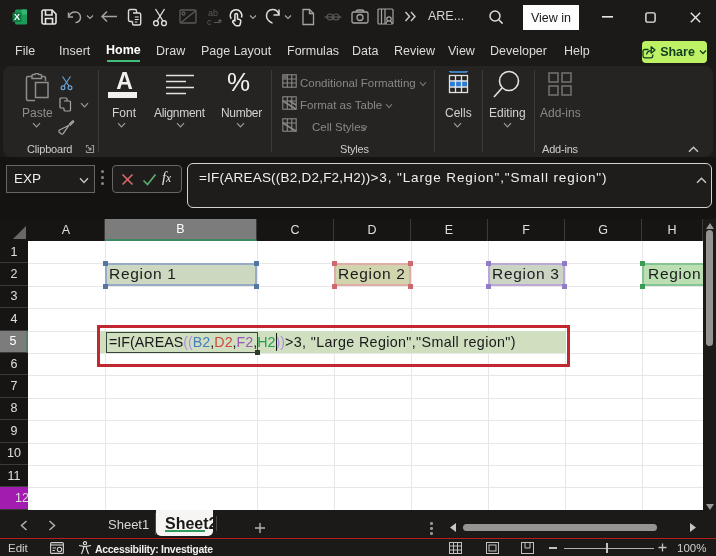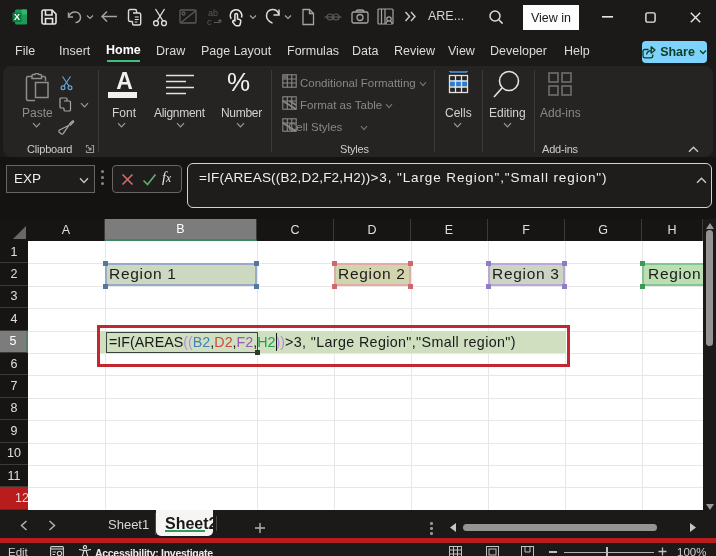--- a/index.html
+++ b/index.html
@@ -137,21 +137,21 @@
     <div class="abs" style="left:107px;top:24px;width:33px;height:2px;background:#3ec07a;"></div>
     <div class="abs" style="left:156px;top:8px;">Draw</div>
     <div class="abs" style="left:201px;top:8px;">Page Layout</div>
     <div class="abs" style="left:287px;top:8px;">Formulas</div>
     <div class="abs" style="left:352px;top:8px;">Data</div>
     <div class="abs" style="left:394px;top:8px;">Review</div>
     <div class="abs" style="left:448px;top:8px;">View</div>
     <div class="abs" style="left:490px;top:8px;">Developer</div>
     <div class="abs" style="left:564px;top:8px;">Help</div>
 
-    <div class="abs" style="left:642px;top:5px;width:65px;height:22px;background:#7dd3fc;border-radius:4px;display:flex;align-items:center;justify-content:center;gap:4px;">
+    <div class="abs" style="left:642px;top:5px;width:65px;height:22px;background:#bef264;border-radius:4px;display:flex;align-items:center;justify-content:center;gap:4px;">
       <svg width="14" height="13" viewBox="0 0 14 13" fill="none" stroke="#0e3a1f" stroke-width="1.3">
         <path d="M6.5 3.5 H2.8 C1.8 3.5 1 4.3 1 5.3 V10 C1 11 1.8 11.8 2.8 11.8 H9 C10 11.8 10.8 11 10.8 10 V8.5"></path>
         <path d="M4.5 8.5 C5 6 6.5 4.8 9.2 4.7 M9.2 4.7 V7.2 L13 4 L9.2 0.8 Z" stroke-linejoin="round"></path>
       </svg>
       <span style="color:#103c22;font-size:12.5px;font-weight:bold;">Share</span>
       <svg width="8" height="6" viewBox="0 0 8 6" fill="none" stroke="#103c22" stroke-width="1.3">
           <path d="M1 1.5 L4 4.5 L7 1.5"></path>
         </svg>
     </div>
   </div>
@@ -234,21 +234,21 @@
     </svg>
     <div class="abs" style="left:300px;top:33px;color:#8a8886;font-size:11.5px;">Format as Table</div>
     <svg class="abs" style="left:385px;top:37px;" width="8" height="6" viewBox="0 0 8 6" fill="none" stroke="#757371" stroke-width="1.2">
         <path d="M1 1.2 L4 4.6 L7 1.2"></path>
       </svg>
     <svg class="abs" style="left:282px;top:52px;" width="15" height="14" viewBox="0 0 15 14" fill="none" stroke="#8a8886" stroke-width="1.1">
       <rect x="0.8" y="0.8" width="13.4" height="12.4"></rect>
       <path d="M0.8 5 H14.2 M5.3 0.8 V13.2 M9.8 0.8 V13.2"></path>
       <path d="M0.8 5 L14.2 13.2" stroke-width="1.6"></path>
     </svg>
-    <div class="abs" style="left:288px;top:55px;color:#8a8886;font-size:11.5px;">Cell Styles</div>
+    <div class="abs" style="left:312px;top:55px;color:#8a8886;font-size:11.5px;">Cell Styles</div>
     <svg class="abs" style="left:360px;top:59px;" width="8" height="6" viewBox="0 0 8 6" fill="none" stroke="#757371" stroke-width="1.2">
         <path d="M1 1.2 L4 4.6 L7 1.2"></path>
       </svg>
     <div class="abs" style="left:340px;top:77px;color:#cecccb;font-size:11px;letter-spacing:-0.2px;">Styles</div>
     <div class="abs" style="left:434px;top:4px;width:1px;height:82px;background:#3c3a39;"></div>
 
     <svg class="abs" style="left:446px;top:5px;" width="25" height="25" viewBox="0 0 25 25" fill="none">
       <path d="M4 1 H21 M4 1 V0 M21 1 V0" stroke="#4a9be8" stroke-width="1.6"></path>
       <rect x="3.5" y="4.5" width="18" height="17" stroke="#e4e2e0" stroke-width="1.3"></rect>
       <rect x="4" y="10.5" width="17" height="5" fill="#2b7cd3"></rect>
@@ -340,21 +340,21 @@
       <div class="abs" style="left:0;top:22.4px;width:28px;height:22.4px;background:#161514;color:#e0dedc;display:flex;align-items:center;justify-content:center;border-bottom:1px solid #3c3a39;">2</div>
       <div class="abs" style="left:0;top:44.8px;width:28px;height:22.4px;background:#161514;color:#e0dedc;display:flex;align-items:center;justify-content:center;border-bottom:1px solid #3c3a39;">3</div>
       <div class="abs" style="left:0;top:67.2px;width:28px;height:22.4px;background:#161514;color:#e0dedc;display:flex;align-items:center;justify-content:center;border-bottom:1px solid #3c3a39;">4</div>
       <div class="abs" style="left:0;top:89.6px;width:28px;height:22.4px;background:#7c7c7c;border-right:2px solid #567b64;color:#ffffff;display:flex;align-items:center;justify-content:center;border-bottom:1px solid #3c3a39;">5</div>
       <div class="abs" style="left:0;top:112.0px;width:28px;height:22.4px;background:#161514;color:#e0dedc;display:flex;align-items:center;justify-content:center;border-bottom:1px solid #3c3a39;">6</div>
       <div class="abs" style="left:0;top:134.4px;width:28px;height:22.4px;background:#161514;color:#e0dedc;display:flex;align-items:center;justify-content:center;border-bottom:1px solid #3c3a39;">7</div>
       <div class="abs" style="left:0;top:156.8px;width:28px;height:22.4px;background:#161514;color:#e0dedc;display:flex;align-items:center;justify-content:center;border-bottom:1px solid #3c3a39;">8</div>
       <div class="abs" style="left:0;top:179.2px;width:28px;height:22.4px;background:#161514;color:#e0dedc;display:flex;align-items:center;justify-content:center;border-bottom:1px solid #3c3a39;">9</div>
       <div class="abs" style="left:0;top:201.6px;width:28px;height:22.4px;background:#161514;color:#e0dedc;display:flex;align-items:center;justify-content:center;border-bottom:1px solid #3c3a39;">10</div>
       <div class="abs" style="left:0;top:224.0px;width:28px;height:22.4px;background:#161514;color:#e0dedc;display:flex;align-items:center;justify-content:center;border-bottom:1px solid #3c3a39;">11</div>
-      <div class="abs" style="left:0;top:246.4px;width:44px;height:22.4px;background:#b91c1c;color:#e0dedc;display:flex;align-items:center;justify-content:center;border-bottom:1px solid #3c3a39;">12</div>
+      <div class="abs" style="left:0;top:246.4px;width:44px;height:22.4px;background:#a21caf;color:#e0dedc;display:flex;align-items:center;justify-content:center;border-bottom:1px solid #3c3a39;">12</div>
     </div>
 
     <div id="cells" class="abs" style="left:28px;top:22px;width:675px;height:269px;background:#ffffff;overflow:hidden;">
       <div class="abs" style="left:0;top:22.4px;width:675px;height:1px;background:#e9e7e5;"></div>
       <div class="abs" style="left:0;top:44.8px;width:675px;height:1px;background:#e9e7e5;"></div>
       <div class="abs" style="left:0;top:67.2px;width:675px;height:1px;background:#e9e7e5;"></div>
       <div class="abs" style="left:0;top:89.6px;width:675px;height:1px;background:#e9e7e5;"></div>
       <div class="abs" style="left:0;top:112.0px;width:675px;height:1px;background:#e9e7e5;"></div>
       <div class="abs" style="left:0;top:134.4px;width:675px;height:1px;background:#e9e7e5;"></div>
       <div class="abs" style="left:0;top:156.8px;width:675px;height:1px;background:#e9e7e5;"></div>
@@ -442,21 +442,21 @@
     <div class="abs" style="left:430px;top:22px;width:2.5px;height:2.5px;background:#9a9896;border-radius:50%;"></div>
     <svg class="abs" style="left:450px;top:13px;" width="6" height="9" viewBox="0 0 6 9">
         <path d="M6 0 L0 4.5 L6 9 Z" fill="#c8c6c4"></path>
       </svg>
     <div class="abs" style="left:463px;top:14px;width:194px;height:7px;background:#969492;border-radius:3.5px;"></div>
     <svg class="abs" style="left:690px;top:13px;" width="6" height="9" viewBox="0 0 6 9">
         <path d="M0 0 L6 4.5 L0 9 Z" fill="#c8c6c4"></path>
       </svg>
   </div>
 
-  <div class="abs" id="status" style="left:0;top:538px;width:716px;height:18px;background:#1b1a19;border-top:5px solid #b91c1c;">
+  <div class="abs" id="status" style="left:0;top:538px;width:716px;height:18px;background:#1b1a19;border-top:1px solid #b91c1c;">
     <div class="abs" style="left:8px;top:3px;color:#d0cecc;font-size:11.5px;">Edit</div>
     <svg class="abs" style="left:50px;top:3px;" width="14" height="12" viewBox="0 0 14 12" fill="none" stroke="#d0cecc" stroke-width="1.1">
       <rect x="0.6" y="0.6" width="12.8" height="10.8" rx="1"></rect>
       <path d="M0.6 3 H13.4"></path>
         <circle cx="9.5" cy="7.5" r="2.2"></circle>
         <path d="M2.5 6 H6 M2.5 8.5 H5"></path>
     </svg>
     <svg class="abs" style="left:78px;top:2px;" width="14" height="14" viewBox="0 0 14 14" fill="none" stroke="#e8e6e4" stroke-width="1.1">
       <circle cx="7" cy="2.2" r="1.6"></circle>
       <path d="M1 4.5 L6 5.5 L5 9 L3.5 13 M13 4.5 L8 5.5 L9 9 L10.5 13 M6 5.5 H8"></path>

